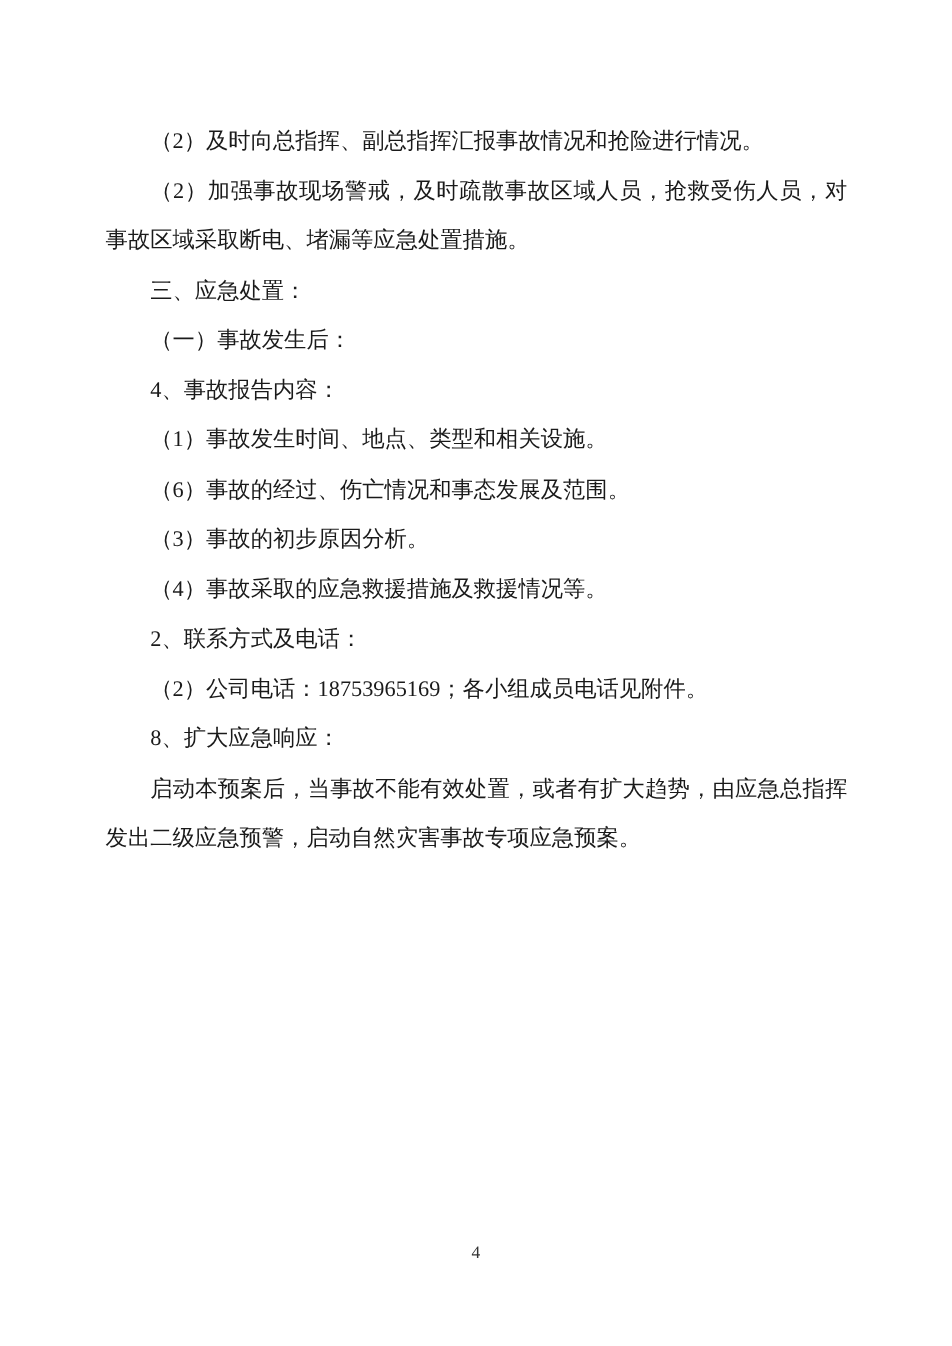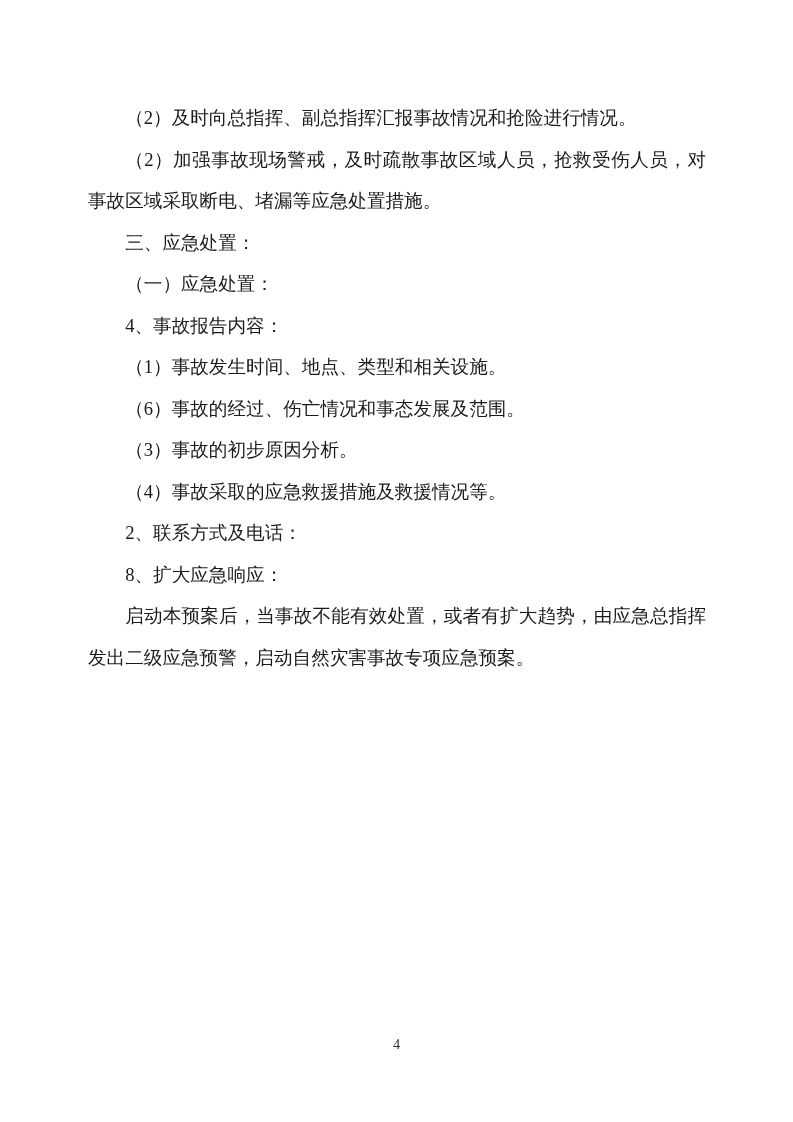--- a/index.html
+++ b/index.html
@@ -47,27 +47,28 @@
 </style>
 </head>
 <body>
 
 <div class="page">
 
   <div class="body-text">
     <p class="para">（2）及时向总指挥、副总指挥汇报事故情况和抢险进行情况。</p>
     <p class="para">（2）加强事故现场警戒，及时疏散事故区域人员，抢救受伤人员，对事故区域采取断电、堵漏等应急处置措施。</p>
     <p class="para heading">三、应急处置：</p>
-    <p class="para heading">（一）应急处置：</p>
+    <p class="para heading">（一）事故发生后：</p>
     <p class="para">4、事故报告内容：</p>
     <p class="para">（1）事故发生时间、地点、类型和相关设施。</p>
     <p class="para">（6）事故的经过、伤亡情况和事态发展及范围。</p>
     <p class="para">（3）事故的初步原因分析。</p>
     <p class="para">（4）事故采取的应急救援措施及救援情况等。</p>
     <p class="para">2、联系方式及电话：</p>
+    <p class="para">（2）公司电话：18753965169；各小组成员电话见附件。</p>
     <p class="para">8、扩大应急响应：</p>
     <p class="para">启动本预案后，当事故不能有效处置，或者有扩大趋势，由应急总指挥发出二级应急预警，启动自然灾害事故专项应急预案。</p>
   </div>
 
   <div class="footer">
     <span>4</span>
   </div>
 
 </div>
 

